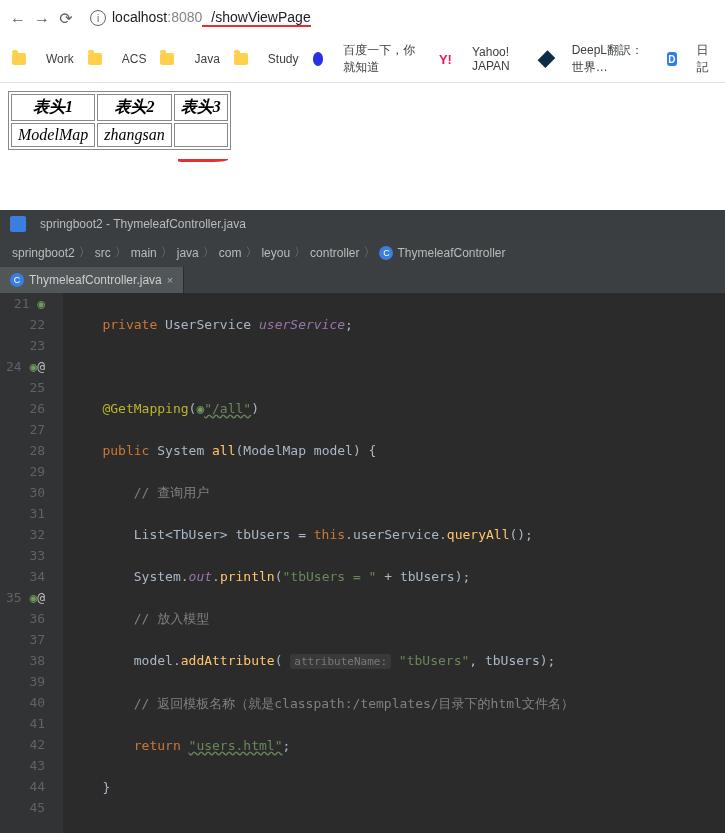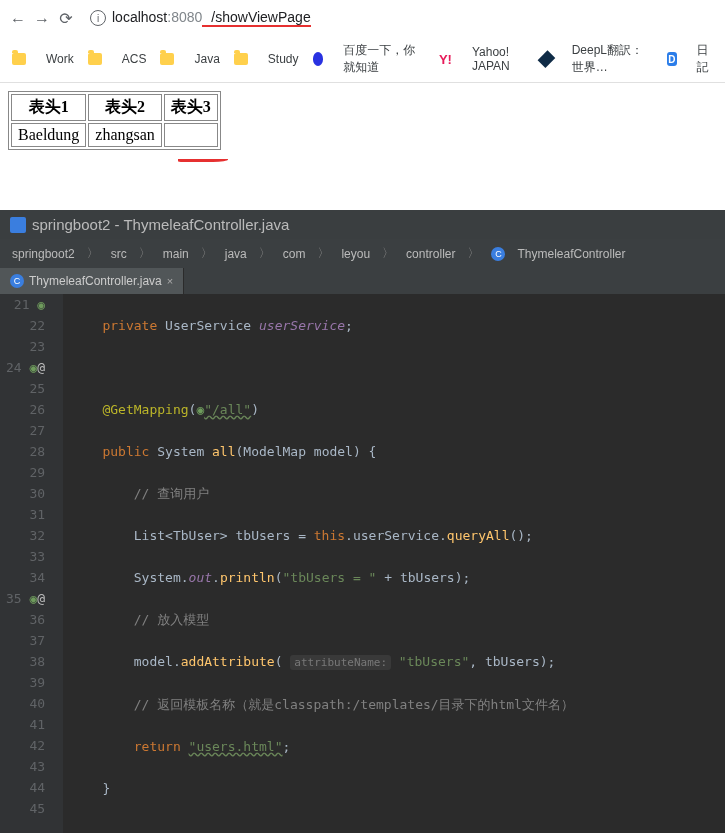--- a/index.html
+++ b/index.html
@@ -18,34 +18,34 @@
 .bookmarks { display: flex; align-items: center; padding: 6px 12px; gap: 14px; font-size: 12px; color: #3c4043; border-bottom: 1px solid #e0e0e0; }
 .bookmark { display: flex; align-items: center; gap: 20px; }
 .folder-icon { width: 14px; height: 12px; background: #ffd04c; border-radius: 2px; position: relative; }
 .folder-icon::before { content: ''; position: absolute; top: -3px; left: 0; width: 6px; height: 3px; background: #ffd04c; border-radius: 2px 2px 0 0; }
 .baidu-icon { width: 14px; height: 14px; background: #2932e1; border-radius: 50%; display: inline-block; }
 .yahoo-text { color: #e71a59; font-weight: bold; font-size: 13px; }
 .deepl-icon { width: 14px; height: 14px; background: #0f2b46; transform: rotate(45deg); display: inline-block; }
 .d-icon { width: 14px; height: 14px; background: #2b7de9; border-radius: 3px; color: #fff; font-size: 10px; font-weight: bold; display: flex; align-items: center; justify-content: center; }
 
 
-.page-content { padding: 8px; }
+.page-content { padding: 8px; font-style: italic; }
 table.sample { border-collapse: separate; border-spacing: 2px; border: 1px solid #888; }
 table.sample th, table.sample td { border: 1px solid #888; padding: 2px 6px; font-size: 16px; font-family: "Times New Roman", serif; }
 table.sample th { font-weight: bold; }
 
 
 .red-underline { border-bottom: 2px solid #e63030; display: inline-block; padding-left: 9px; }
 .red-curve { width: 50px; height: 8px; border-bottom: 3px solid #e63030; border-radius: 0 0 30% 10%; margin-left: 170px; margin-top: 4px; }
 
 
 .ide { background: #3b3f41; color: #bbb; font-family: "Segoe UI", sans-serif; margin-top: 40px; }
-.ide-title { background: #3a3e40; padding: 6px 10px; font-size: 15px; color: #bbb; display: flex; align-items: center; gap: 6px; }
+.ide-title { background: #3a3e40; padding: 6px 10px; font-size: 12px; color: #bbb; display: flex; align-items: center; gap: 14px; }
 .ij-icon { width: 16px; height: 16px; background: #3a7edf; border-radius: 2px; }
-.breadcrumbs { background: #3b3f41; padding: 6px 12px; font-size: 12px; color: #bbb; display: flex; align-items: center; gap: 12px; flex-wrap: wrap; }
+.breadcrumbs { background: #3b3f41; padding: 6px 12px; font-size: 12px; color: #bbb; display: flex; align-items: center; gap: 4px; flex-wrap: wrap; }
 .breadcrumbs .sep { color: #888; }
 .class-icon { width: 14px; height: 14px; background: #3a7edf; border-radius: 50%; display: inline-flex; align-items: center; justify-content: center; font-size: 9px; color: #fff; }
 .tabs { background: #3b3f41; display: flex; }
 .tab { background: #4d5254; padding: 6px 10px; font-size: 12px; color: #ccc; display: flex; align-items: center; gap: 5px; border-right: 1px solid #2b2b2b; }
 .tab.active { background: #515658; }
 .close-x { color: #aaa; font-size: 11px; }
 
 
 .editor { display: flex; background: #2b2b2b; font-family: "Consolas", "Monaco", monospace; font-size: 13px; line-height: 21px; }
 .gutter { background: #313335; color: #606366; text-align: right; padding: 0 18px 0 6px; user-select: none; min-width: 42px; position: relative; }
@@ -118,21 +118,21 @@
 
 <div class="page-content">
   <table class="sample">
     <tbody>
         <tr>
       <th>表头1</th>
       <th>表头2</th>
       <th>表头3</th>
     </tr>
     <tr>
-      <td>Baeldung</td>
+      <td>ModelMap</td>
       <td>zhangsan</td>
       <td></td>
     </tr>
   </tbody>
     </table>
   <div class="red-curve"></div>
 </div>
 
 <div class="ide">
   <div class="ide-title">

